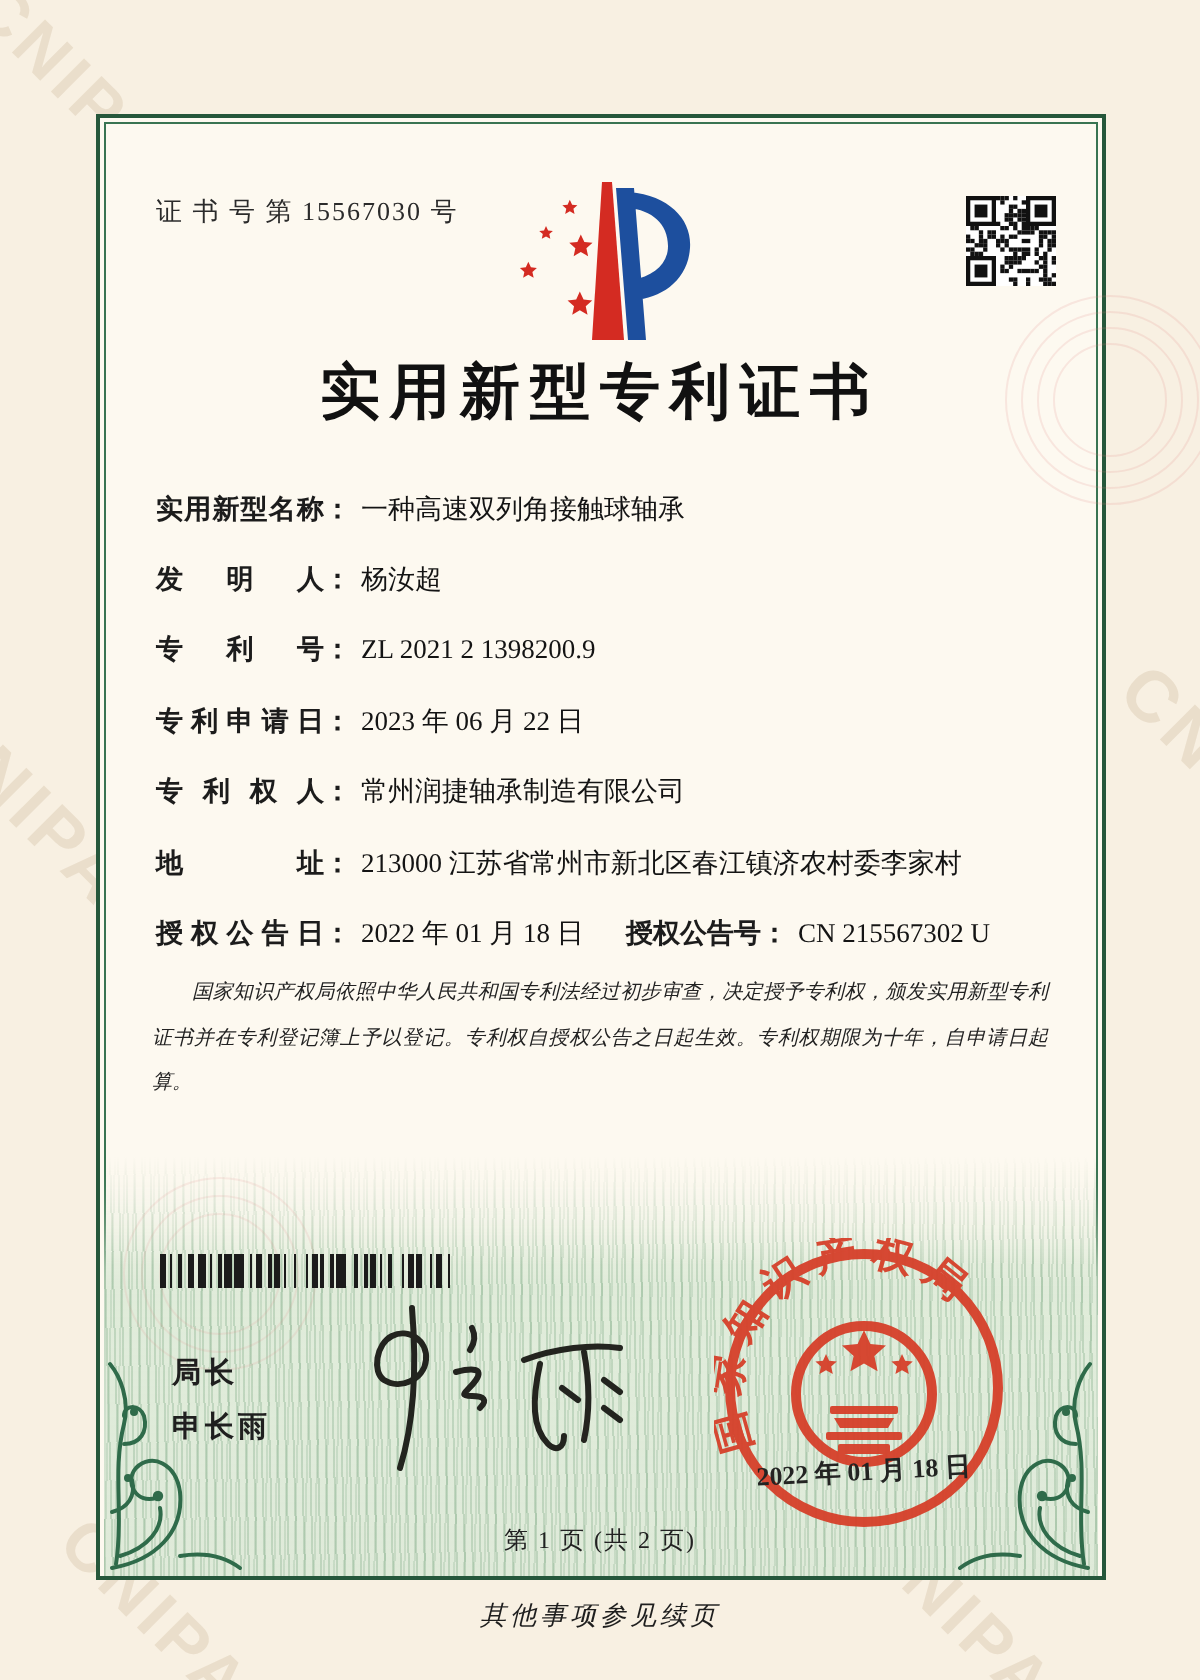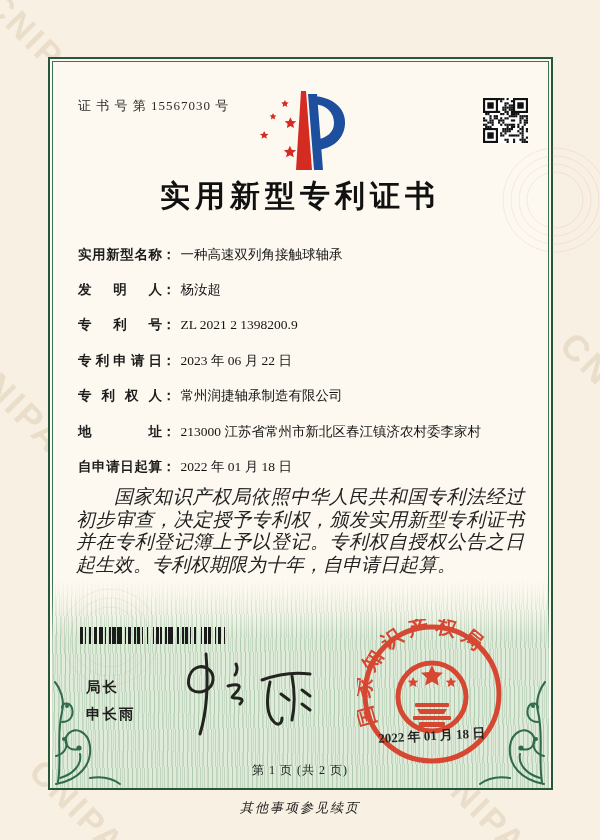--- a/index.html
+++ b/index.html
@@ -49,21 +49,21 @@
     display:inline-block;width:84px;text-align:justify;text-align-last:justify;
     font-weight:600;vertical-align:bottom;
   }
   .colon{font-weight:600;}
   .val{margin-left:5px;font-weight:500;color:#141414;text-align:right;}
   .pair2{position:absolute;left:235px;top:0;white-space:nowrap;}
   .pair2 .lbl2{font-weight:600;}
   
   .body-text{
     position:absolute;left:76px;top:486px;width:448px;
-    font-size:19px;line-height:22.5px;text-align:justify;
+    font-size:10px;line-height:22.5px;text-align:justify;
     font-style:italic;color:#222;
   }
   .body-text p{margin:0;text-indent:2em;}
   
   .barcode{position:absolute;left:80px;top:627px;width:160px;height:17px;display:flex;overflow:hidden;}
   .barcode div{height:100%;}
   .officer{
     position:absolute;left:86px;top:674px;
     font-family:"Liberation Sans", sans-serif;font-weight:700;font-size:14.5px;
     line-height:27px;color:#1f1f1f;letter-spacing:2px;
@@ -294,21 +294,24 @@
 <div class="row" style="top:352px;">
   <span class="lbl">专利申请日</span><span class="colon">：</span><span class="val">2023 年 06 月 22 日</span>
 </div>
 <div class="row" style="top:387px;">
   <span class="lbl">专利权人</span><span class="colon">：</span><span class="val">常州润捷轴承制造有限公司</span>
 </div>
 <div class="row" style="top:423px;">
   <span class="lbl">地址</span><span class="colon">：</span><span class="val">213000 江苏省常州市新北区春江镇济农村委李家村</span>
 </div>
 <div class="row" style="top:458px;">
-  <span class="lbl">自申请日起算</span><span class="colon">：</span><span class="val">2022 年 01 月 18 日</span>
+  <span class="lbl">授权公告日</span><span class="colon">：</span><span class="val">2022 年 01 月 18 日</span>
+  <span class="pair2">
+    <span class="lbl2">授权公告号</span><span class="colon">：</span><span class="val">CN 215567302 U</span>
+  </span>
 </div>
 
 <div class="body-text">
   <p>国家知识产权局依照中华人民共和国专利法经过初步审查，决定授予专利权，颁发实用新型专利证书并在专利登记簿上予以登记。专利权自授权公告之日起生效。专利权期限为十年，自申请日起算。</p>
 </div>
 
 <div class="barcode" id="barcode">
     <div style="width: 3.1px; flex: 0 0 auto; background: rgb(27, 27, 27);"></div>
     <div style="width: 1.55px; flex: 0 0 auto; background: transparent;"></div>
     <div style="width: 1.55px; flex: 0 0 auto; background: rgb(27, 27, 27);"></div>

